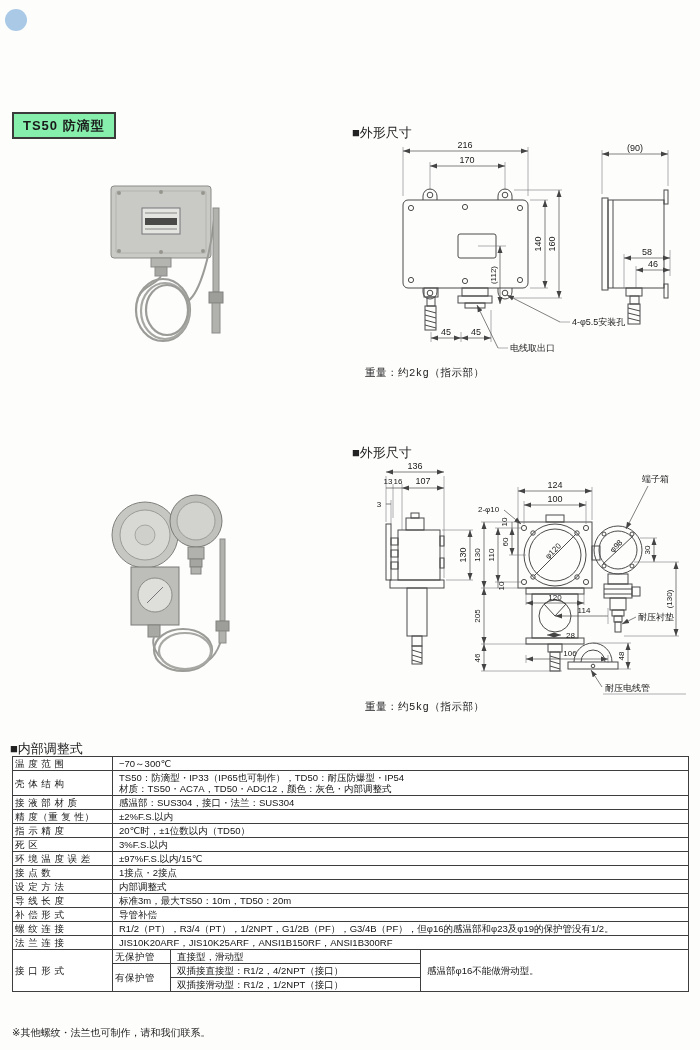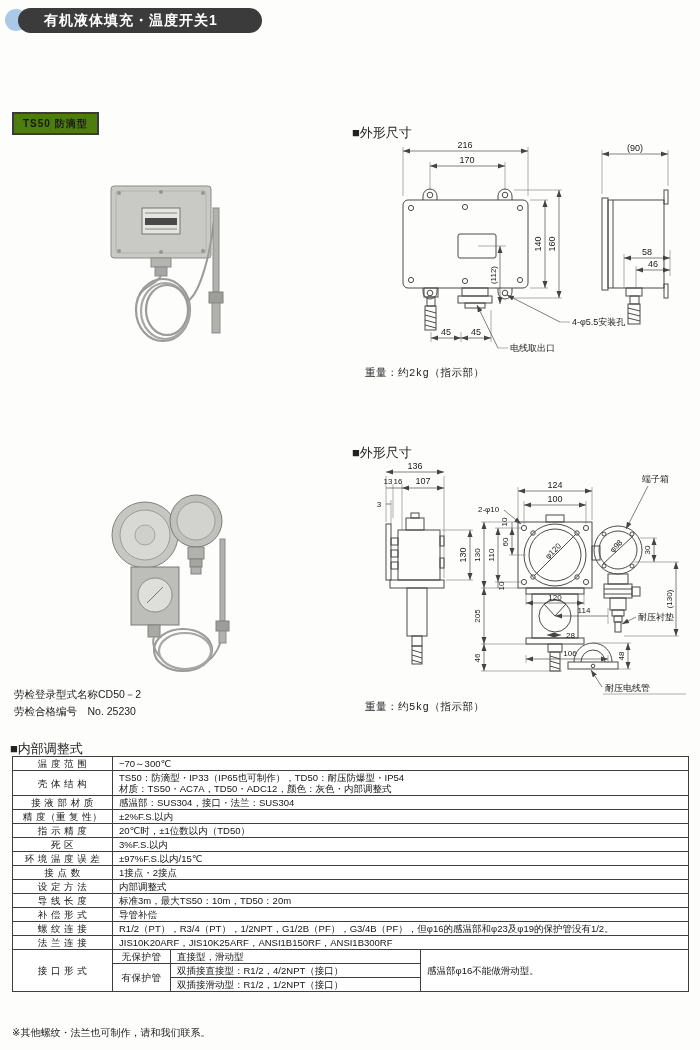--- a/index.html
+++ b/index.html
@@ -4,46 +4,43 @@
 <style>
   * { margin:0; padding:0; box-sizing:border-box; }
   html,body { background:#ffffff; }
   .page { position:relative; width:700px; height:1050px; background:#fdfdfc;
           font-family:"Liberation Sans","DejaVu Sans",sans-serif; color:#1a1a1a; overflow:hidden; }
   .hdr-circle { position:absolute; left:5px; top:9px; width:22px; height:22px;
           border-radius:50%; background:#a9c9e6; }
   .hdr-bar { position:absolute; left:18px; top:8px; width:244px; height:25px; background:#3b3b3b;
           border-radius:13px; color:#fff; font-size:14px; font-weight:bold; line-height:25px;
           padding-left:26px; letter-spacing:1px; }
-  .sec-label { position:absolute; background:#4d7c0f; border:2px solid #3b3b3b; font-size:10px;
+  .sec-label { position:absolute; background:#86efac; border:2px solid #3b3b3b; font-size:13px;
           font-weight:bold; letter-spacing:1px; padding:3px 9px 2px; color:#1a1a1a; }
   .drw-title { position:absolute; font-size:13px; color:#222; }
   .note { position:absolute; font-size:10.5px; color:#222; letter-spacing:.5px;font-family:Liberation Mono, monospace; }
   .reg { position:absolute; font-size:10.5px; line-height:17px; color:#222; }
   svg.drawing, svg.photo { position:absolute; }
   .ln  { fill:none; stroke:#4b4b4b; stroke-width:1; }
   .dim { stroke:#4b4b4b; stroke-width:.7; fill:none; }
   .ext { stroke:#6e6e6e; stroke-width:.55; fill:none; }
   svg text { font-family:"Liberation Sans","DejaVu Sans",sans-serif; font-size:9px; fill:#1a1a1a; }
   svg text.sm { font-size:8px; }
   table.spec { position:absolute; border-collapse:collapse; table-layout:fixed; background:#fff; }
   .spec td { border:1px solid #3e3e3e; font-size:9.5px; padding:1px 6px 0; height:14px;
           line-height:1.2; vertical-align:middle; color:#151515; }
-  .spec td.lbl { text-align:center; padding:1px 2px 0; letter-spacing:.5px; }
+  .spec td.lbl { padding:1px 2px 0; letter-spacing:.5px; }
   .footnote { position:absolute; font-size:10px; color:#222; }
 </style>
 </head>
 <body>
 
 <div class="page">
 
   <span class="hdr-circle"></span>
-  <div class="hdr-bar">
-    <span>有机液体填充・温度开关1</span>
-  </div>
 
   <div class="sec-label" style="left:12px;top:112px">
     <span>TS50 防滴型</span>
   </div>
 
   <svg class="photo" style="left:103px;top:180px" width="135" height="175" viewBox="0 0 135 175">
     <g>
       <rect x="8" y="6" width="100" height="72" rx="3" fill="#c9c9c6" stroke="#8b8b88"></rect>
       <rect x="13" y="11" width="90" height="62" rx="2" fill="none" stroke="#b3b3b0"></rect>
       <circle cx="16" cy="13" r="2" fill="#96968f"></circle>
@@ -306,24 +303,20 @@
       <circle class="ln" cx="243" cy="208" r="1.8"></circle>
       <path class="ext" d="M243,185 h38 M268,211 h13"></path>
       <line class="dim" x1="278" y1="185" x2="278" y2="211" marker-start="url(#ar2)" marker-end="url(#ar2)"></line>
       <text x="274" y="198" transform="rotate(-90 274 198)" text-anchor="middle" class="sm">48</text>
       <path class="dim" d="M252,229 L241,212" marker-end="url(#ar2)"></path>
       <text x="255" y="233">耐压电线管</text>
       <line class="ext" x1="253" y1="236" x2="336" y2="236"></line>
     </g>
   </svg>
 
-  <div class="reg" style="left:14px;top:686px">
-    <div>劳检登录型式名称CD50－2</div>
-    <div>劳检合格编号　No. 25230</div>
-  </div>
 
   <div class="note" style="left:365px;top:700px">重量：约5kg（指示部）</div>
 
   <div class="drw-title" style="left:10px;top:740px">■内部调整式</div>
 
   <table class="spec" style="left:12px;top:756px;width:676px">
     <colgroup>
       <col style="width:100px">
         <col style="width:58px">
         <col style="width:250px">

